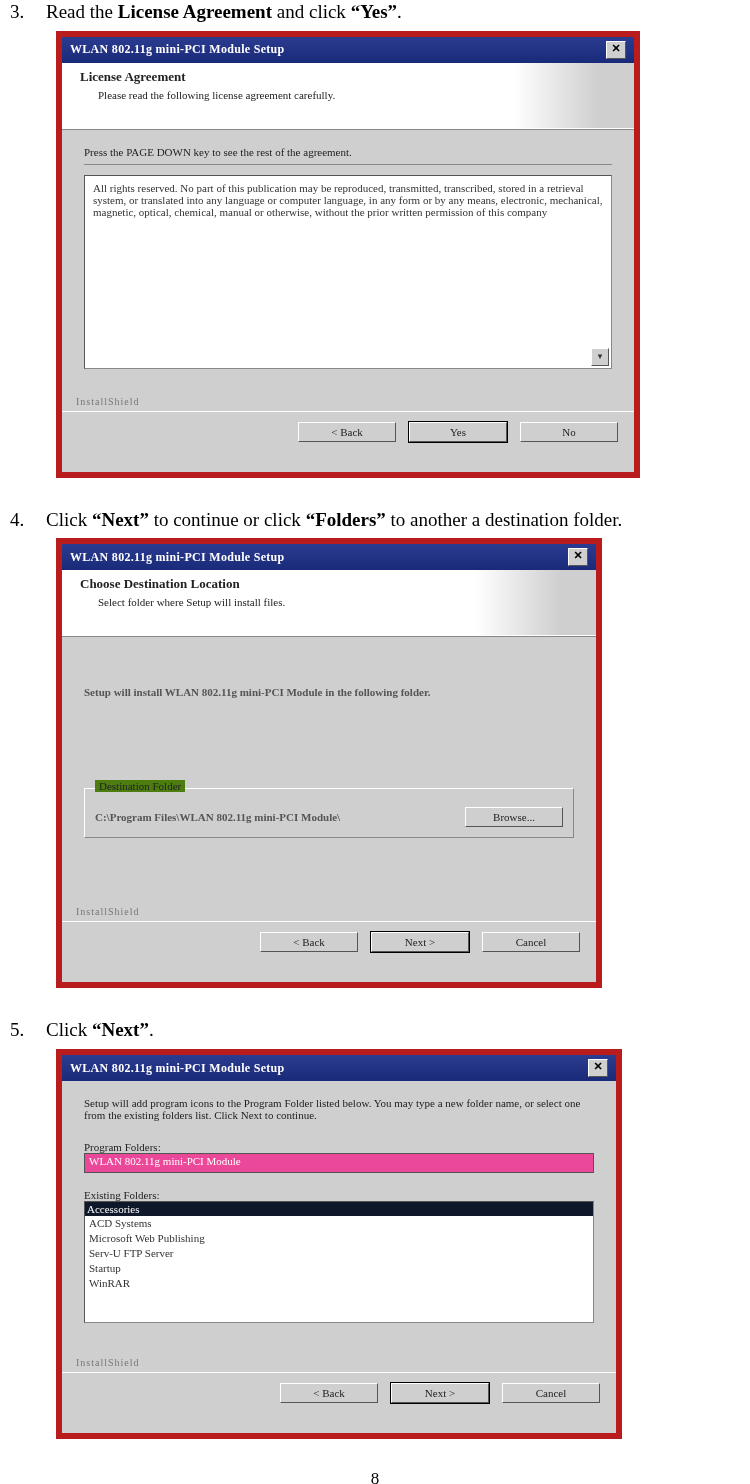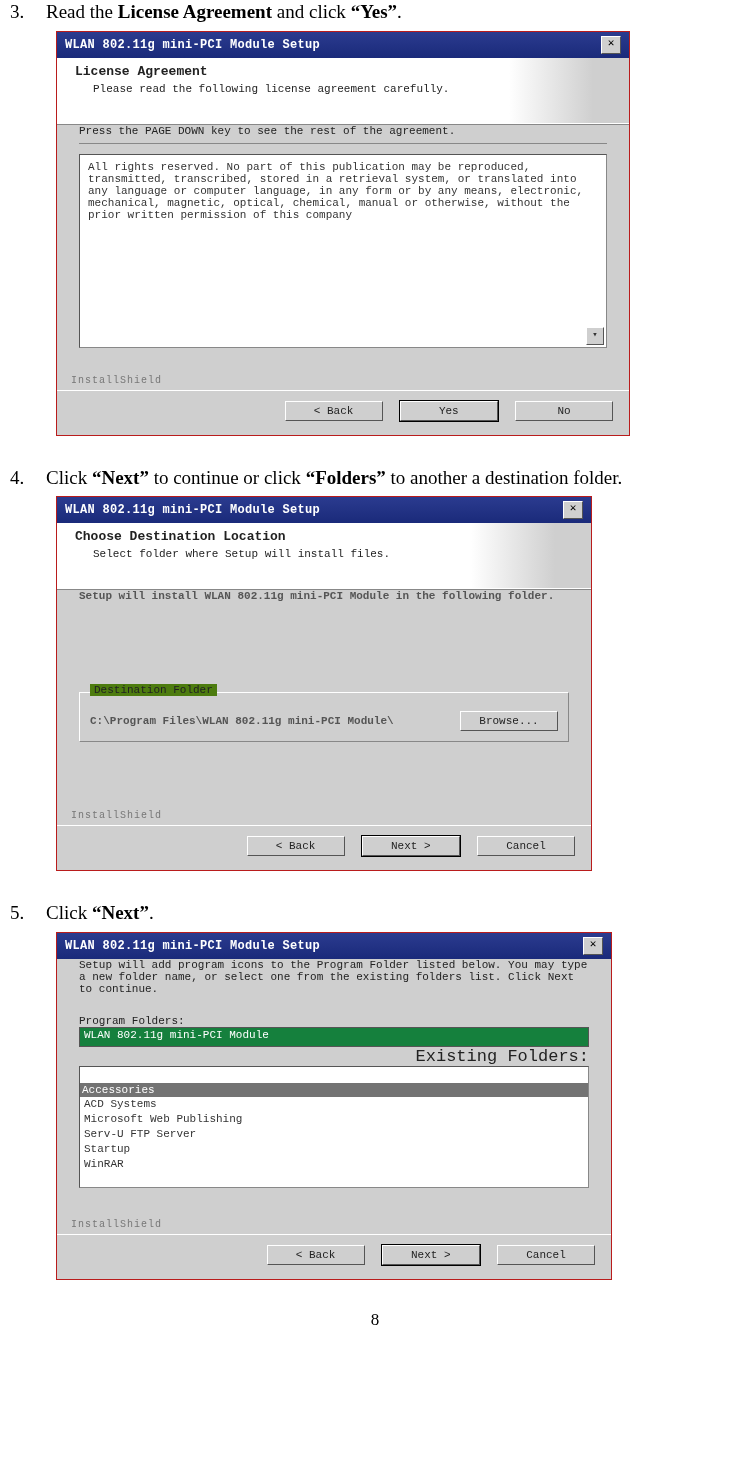--- a/index.html
+++ b/index.html
@@ -29,22 +29,22 @@
   }
   .b { font-weight: bold; }
   .shot-wrap {
     margin: 4px 0 30px 46px;
   }
 
   
   .dlg {
     width: 572px;
     background: #cfcfcf;
-    border: 1px solid #b91c1c;
-    font-family: Liberation Mono, monospace;
+    border: 6px solid #b91c1c;
+    font-family: Liberation Serif, serif;
     font-size: 12px;
     color: #222;
     position: relative;
   }
   .titlebar {
     background: linear-gradient(#2b3b8f, #1a2a7a);
     color: #fff;
     font-weight: bold;
     font-size: 12px;
     padding: 4px 8px;
@@ -66,21 +66,21 @@
     padding: 6px 18px 0 18px;
     position: relative;
   }
   .header-band .hb-title { font-weight: bold; font-size: 13px; }
   .header-band .hb-sub   { font-size: 11px; margin: 4px 0 0 18px; color:#222; }
   .header-band .hb-shade {
     position:absolute; right:0; top:0; bottom:1px; width:120px;
     background: linear-gradient(to right, #fff 0%, #cfcfcf 70%);
   }
   .bodyarea {
-    padding: 0 22px 10px 22px;
+    padding: 16px 22px 10px 22px;
     min-height: 220px;
   }
   .hline { border-top:1px solid #888; margin: 6px 0 10px 0; }
   .wbox {
     background:#fff;
     border:1px solid #888;
     border-top-color:#555; border-left-color:#555;
     padding:6px 8px;
     font-size:11px;
     color:#333;
@@ -88,21 +88,21 @@
   }
   .wbox .mini-scroll {
     position:absolute; right:2px; bottom:2px;
     width:16px; height:16px;
     background:#cfcfcf;
     border:1px solid #fff;
     border-right-color:#555; border-bottom-color:#555;
     font-size:9px; text-align:center; line-height:14px; color:#333;
   }
   .list-sel {
-    background:#737373; color:#fff; padding:1px 2px; display:block;margin-top:16px;
+    background:#0f172a; color:#fff; padding:1px 2px; display:block;
   }
   .fieldset {
     border:1px solid #888;
     border-top-color:#fff; border-left-color:#fff;
     position: relative;
     padding: 18px 10px 10px 10px;
     margin-top: 26px;
   }
   .fieldset .legend {
     position:absolute; top:-9px; left:10px;
@@ -114,32 +114,32 @@
     padding: 3px 10px;
     background:#cfcfcf;
     border:1px solid #fff;
     border-right-color:#555; border-bottom-color:#555;
     font-size:11px;
     text-align:center;
   }
   .btn.default { outline: 1px solid #000; }
   .btnrow {
     text-align: right;
-    padding: 10px 16px 14px 16px;
+    padding: 10px 16px 30px 16px;
     border-top: 1px solid #fff;
   }
   .btnrow .btn { margin-left: 10px; }
   .installshield {
     font-size:10px; color:#777; letter-spacing:1px;
     padding: 0 0 4px 14px;
   }
   .is-line { border-top:1px solid #999; margin:0 14px 0 80px; position:relative; top:-8px; }
   .small { font-size:11px; font-weight:bold; color:#555; }
   .sel-input {
-    background:#15803d; color:#fff; height:16px; font-size:11px;
+    background:#ec4899; color:#fff; height:16px; font-size:11px;
     padding:1px 4px; border:1px solid #555;
   }
 
   .pagenum { text-align:center; font-size:17px; margin-top:30px; }
 </style>
 </head>
 <body>
 
 <div class="page">
 
@@ -189,21 +189,21 @@
     <div class="dlg" style="width:534px;">
       <div class="titlebar">
         <span class="ttl">WLAN 802.11g mini-PCI Module Setup</span>
         <span class="close-btn">✕</span>
       </div>
       <div class="header-band">
         <div class="hb-title">Choose Destination Location</div>
         <div class="hb-sub">Select folder where Setup will install files.</div>
         <div class="hb-shade"></div>
       </div>
-      <div class="bodyarea" style="min-height:210px;">
+      <div class="bodyarea" style="min-height:210px;margin-top:33px;">
         <div class="small">Setup will install WLAN 802.11g mini-PCI Module in the following folder.</div>
 
         <div class="fieldset" style="margin-top:90px;">
           <span class="legend">Destination Folder</span>
           <div style="display:flex; align-items:center;">
             <span class="small" style="flex:1;">C:\Program Files\WLAN 802.11g mini-PCI Module\</span>
             <span class="btn">Browse...</span>
           </div>
         </div>
       </div>
@@ -227,21 +227,21 @@
     <div class="dlg" style="width:554px;">
       <div class="titlebar">
         <span class="ttl">WLAN 802.11g mini-PCI Module Setup</span>
         <span class="close-btn">✕</span>
       </div>
       <div class="bodyarea" style="min-height:250px;">
         <div style="font-size:11px;">Setup will add program icons to the Program Folder listed below.  You may type a new folder name, or select one from the existing folders list.  Click Next to continue.</div>
         <div style="font-size:11px; margin-top:20px;">Program Folders:</div>
         <div class="sel-input"><span>WLAN 802.11g mini-PCI Module</span></div>
 
-        <div style="font-size:17px; margin-top:0;text-align:right;">Existing Folders:</div>
+        <div style="font-size:11px; margin-top:16px;">Existing Folders:</div>
         <div class="wbox" style="height:120px; padding:0;">
           <span class="list-sel">Accessories</span>
           <div style="padding:0 4px; font-size:11px; line-height:15px;">
             <div>ACD Systems</div>
             <div>Microsoft Web Publishing</div>
             <div>Serv-U FTP Server</div>
             <div>Startup</div>
             <div>WinRAR</div>
           </div>
         </div>

